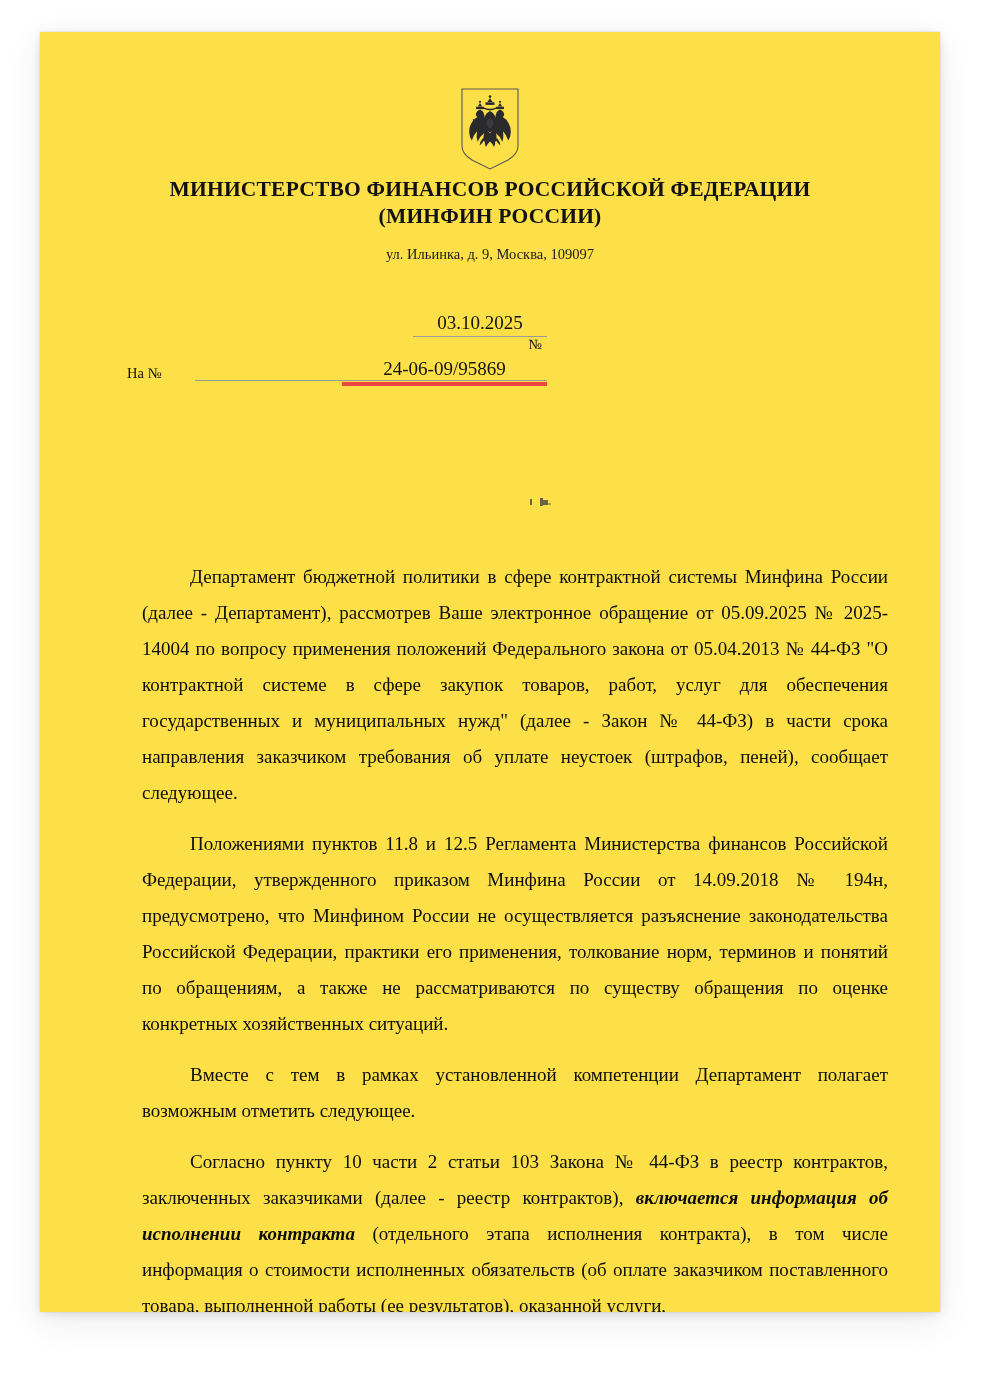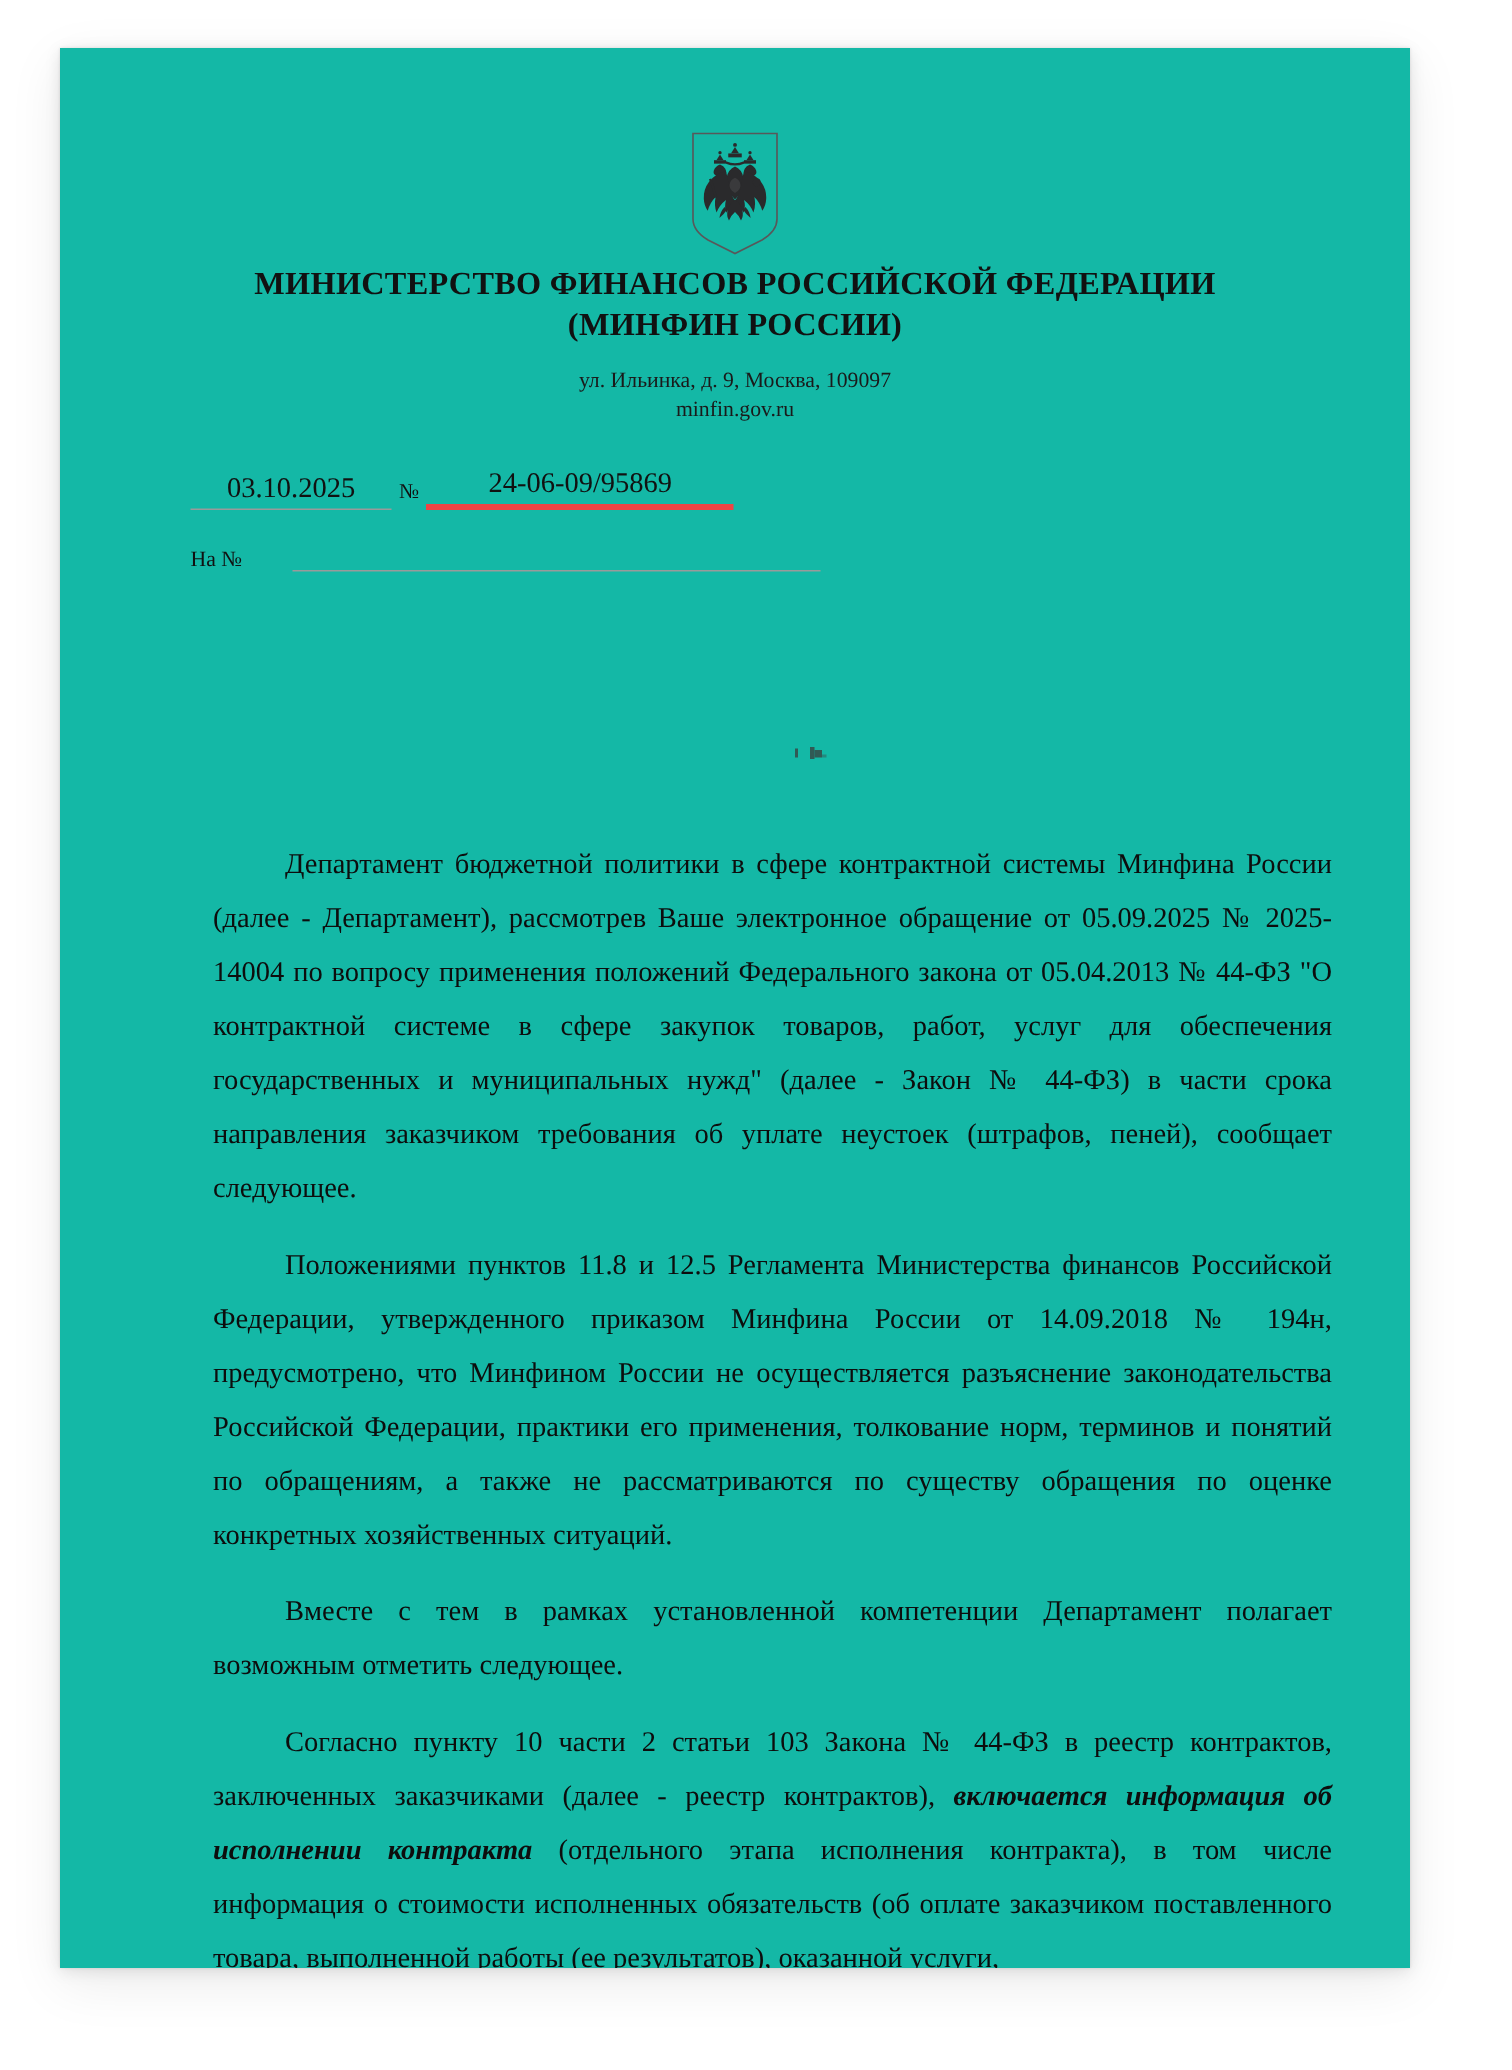--- a/index.html
+++ b/index.html
@@ -18,21 +18,21 @@
     position: absolute;
     left: 40px;
     top: 32px;
     width: 900px;
     height: 1280px;
   }
 
   .page {
     position: absolute;
     inset: 0;
-    background: #14b8a6;
+    background: #fde047;
     box-shadow:
        0 0 2px rgba(0,0,0,0.11),
        0 2px 10px rgba(0,0,0,0.10),
        0 10px 34px rgba(0,0,0,0.08);
   }
 
   .page-inner {
     position: absolute;
     left: 0;
     top: 0;
@@ -89,20 +89,21 @@
     position: absolute;
     left: 87px;
     top: 278px;
     width: 420px;
   }
 
   .ref-row-1 {
     display: flex;
     align-items: flex-end;
     height: 30px;
+    flex-direction: column;
   }
   .ref-date {
     width: 134px;
     border-bottom: 1px solid #9a9a9a;
     text-align: center;
     font-size: 19px;
     line-height: 25px;
     color: #111;
     padding-bottom: 1px;
   }
@@ -231,21 +232,20 @@
           </svg>
         </div>
 
         <div class="ministry-title">
           <span>МИНИСТЕРСТВО ФИНАНСОВ РОССИЙСКОЙ ФЕДЕРАЦИИ</span>
           <span class="line2">(МИНФИН РОССИИ)</span>
         </div>
 
         <div class="contacts">
           <div>ул. Ильинка, д. 9, Москва, 109097</div>
-          <div>minfin.gov.ru</div>
         </div>
       </div>
 
       <div class="refblock">
         <div class="ref-row-1">
           <div class="ref-date">03.10.2025</div>
           <div class="ref-no-label">№</div>
           <div class="ref-number">24-06-09/95869</div>
         </div>
         <div class="ref-row-2">

